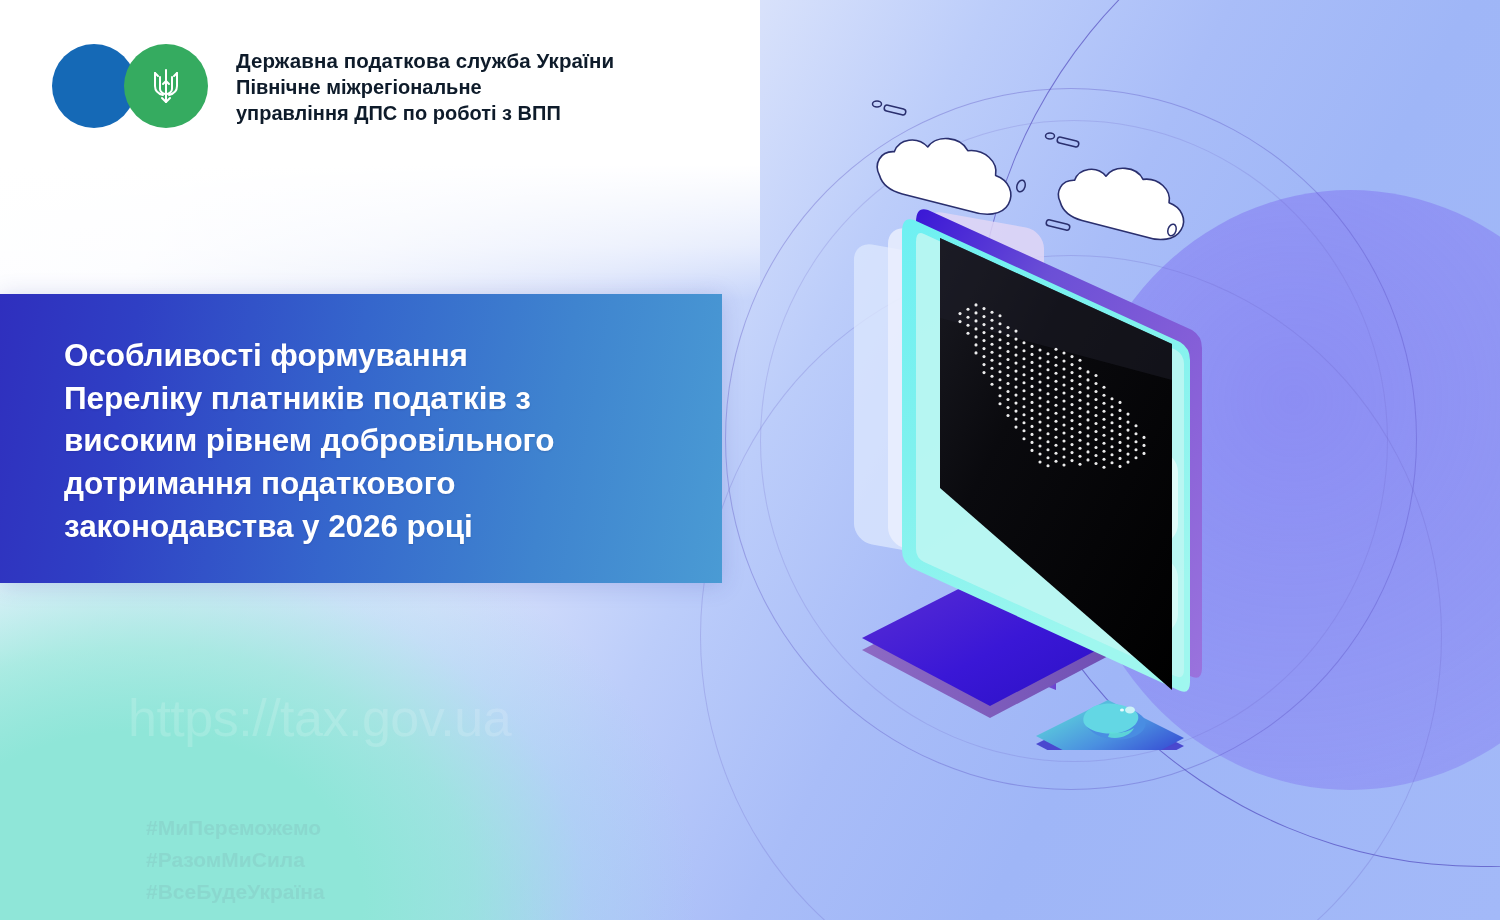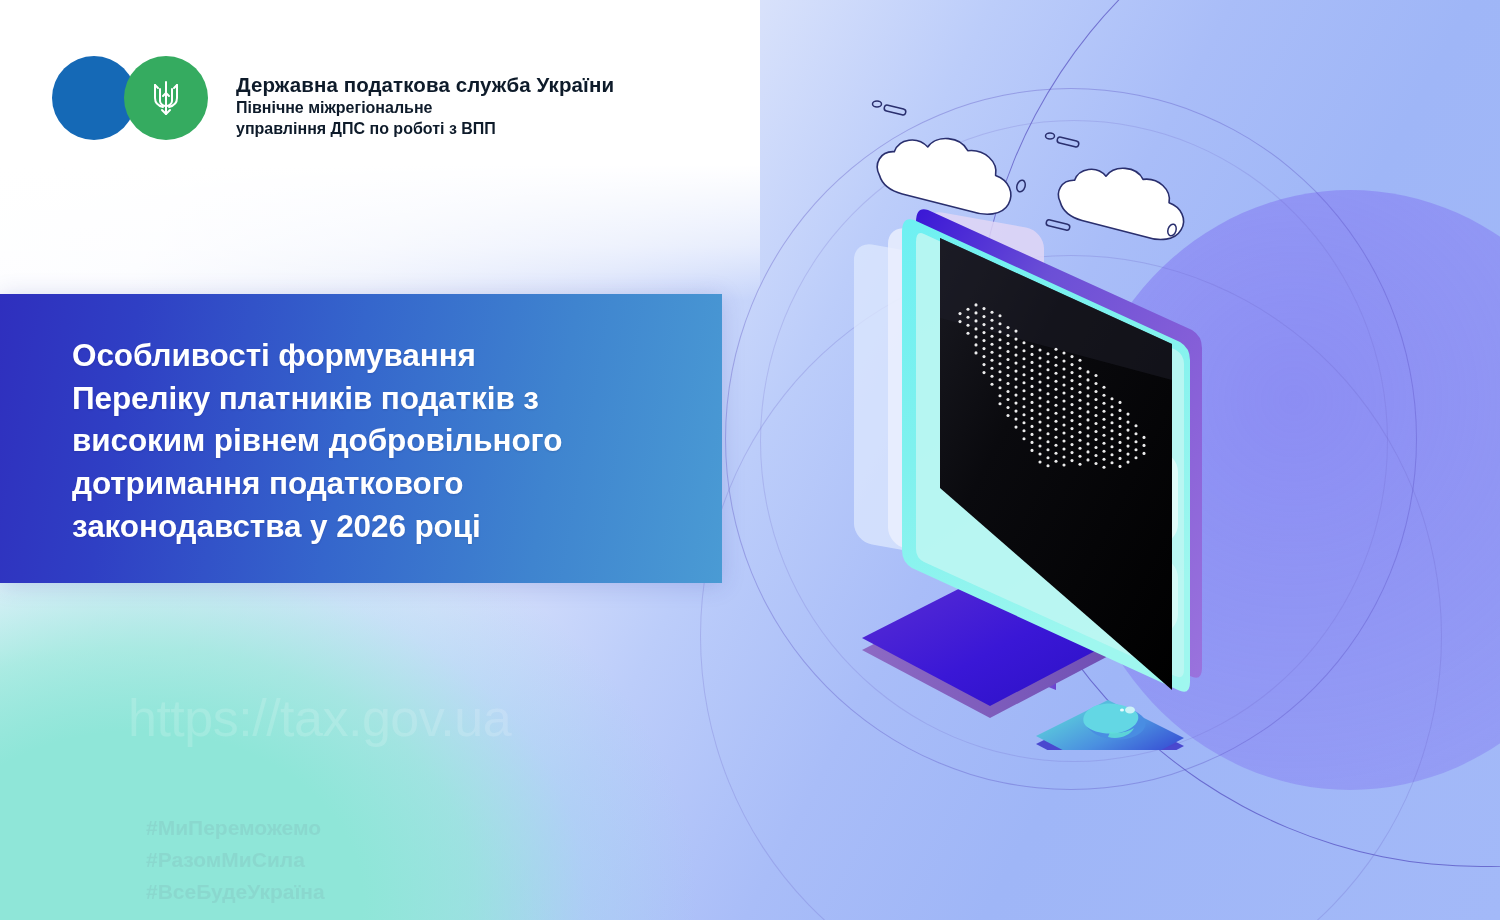--- a/index.html
+++ b/index.html
@@ -45,41 +45,40 @@
     background:radial-gradient(circle at 40% 35%, rgba(134,128,242,.75), rgba(134,128,242,.55) 60%, rgba(134,128,242,.42) 100%);
     filter:blur(.4px);
   }
   .ring{position:absolute;border-radius:50%;border:1px solid rgba(72,62,180,.30);}
   .ring.r1{left:725px;top:88px;width:690px;height:700px;border-color:rgba(86,72,190,.34);}
   .ring.r2{left:760px;top:120px;width:626px;height:640px;border-color:rgba(110,98,200,.22);}
   .ring.r3{left:975px;top:-155px;width:1010px;height:1020px;border-color:rgba(60,45,175,.55);}
   .ring.r4{left:700px;top:255px;width:740px;height:760px;border-color:rgba(110,100,200,.26);}
 
   
-  .logo{position:absolute;left:52px;top:56px;display:flex;align-items:flex-end;}
+  .logo{position:absolute;left:52px;top:44px;display:flex;align-items:center;}
   .circ{width:84px;height:84px;border-radius:50%;position:relative;}
   .circ.blue{background:#1569b6;}
   .circ.green{background:#35ab60;margin-left:-12px;}
   .trident{position:absolute;left:50%;top:50%;transform:translate(-50%,-50%);}
   .logo-text{margin-left:28px;padding-top:3px;}
   .logo-l1{font-size:20.5px;font-weight:700;color:#0e1b2a;letter-spacing:.1px;line-height:1.18;}
-  .logo-l2{font-size:16px;font-weight:700;color:#0e1b2a;line-height:1.30;margin-top:1px;white-space:pre-line;}
+  .logo-l2{font-size:20px;font-weight:700;color:#0e1b2a;line-height:1.30;margin-top:1px;white-space:pre-line;}
 
   
   .title-band{
     position:absolute;left:0;top:294px;width:722px;height:289px;
     background:linear-gradient(100deg,#2f2fbe 0%,#2f3fc4 18%,#3566cc 48%,#3f84cf 75%,#4a9bd4 100%);
     box-shadow:0 2px 22px rgba(40,50,160,.18);
   }
   .title-text{
     position:absolute;left:64px;top:40px;width:632px;
     color:#fff;font-weight:700;font-size:31.5px;line-height:1.355;
     letter-spacing:-.1px;white-space:pre-line;
     text-shadow:0 1px 2px rgba(20,20,90,.18);
-    margin-left:8px;
   }
 
   
   .wm-url{
     position:absolute;left:128px;top:688px;
     font-size:52px;font-weight:400;letter-spacing:-.5px;
     color:rgba(255,255,255,.16);
   }
   .wm-tags{
     position:absolute;left:146px;top:812px;

